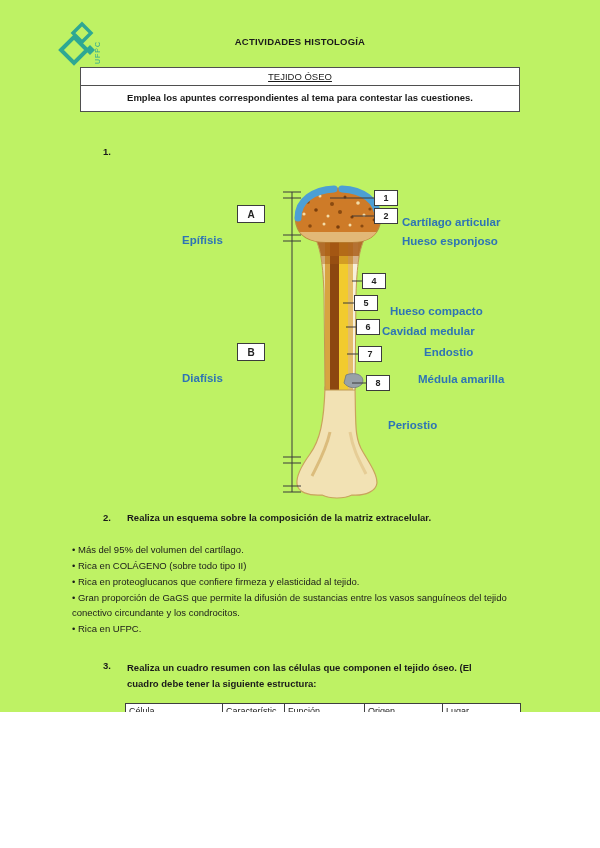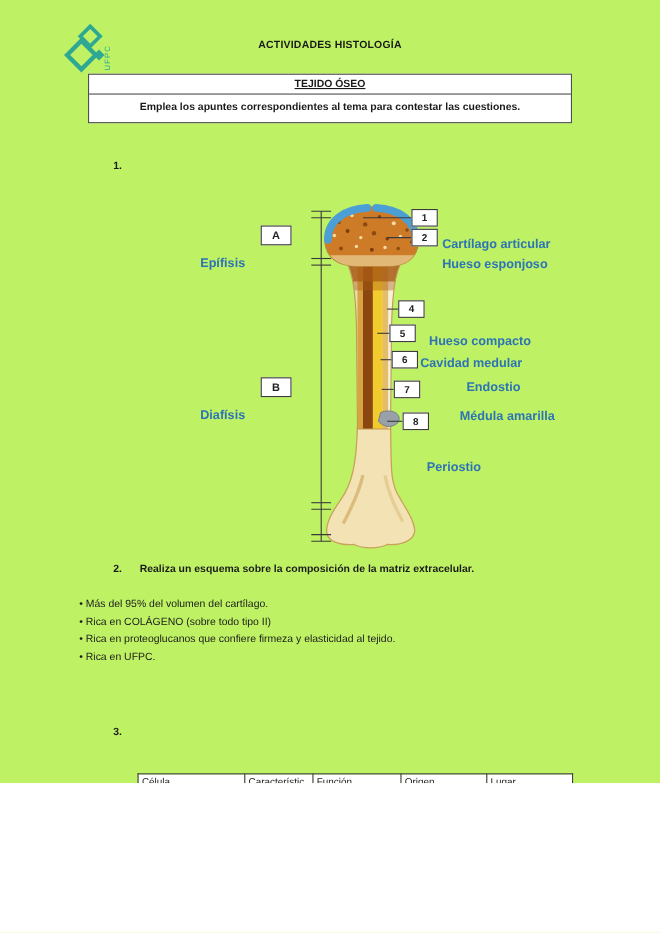--- a/index.html
+++ b/index.html
@@ -14,21 +14,21 @@
   .header-title {
     position:absolute; top:36px; left:0; width:100%;
     text-align:center; font-size:9.5px; font-weight:bold; letter-spacing:.2px;
   }
   
   .intro-box {
     position:absolute; left:80px; top:67px; width:440px;
     border:1px solid #4f4f4f; background:#fff;
   }
   .intro-title {
-    text-align:center; font-size:9.5px; font-weight:bold;
+    text-align:center; font-size:9.5px; font-weight:normal;
     text-decoration:underline; padding:3px 0 3px; border-bottom:1px solid #4f4f4f;
   }
   .intro-instruction { text-align:center; font-size:9.5px; font-weight:bold; padding:6px 8px 8px; }
   
   .q { position:absolute; display:flex; font-size:9.5px; font-weight:bold; }
   .q .qnum { width:24px; flex:0 0 24px; }
   .q1 { left:103px; top:146px; width:430px; }
   .q2 { left:103px; top:512px; width:430px; }
   .q3 { left:103px; top:660px; width:400px; }
   .q3 .qtext div { line-height:15.5px; }
@@ -192,25 +192,30 @@
 
   <div class="q q2">
     <div class="qnum">2.</div>
     <div class="qtext">Realiza un esquema sobre la composición de la matriz extracelular.</div>
   </div>
 
   <div class="bullets">
     <div class="bullet">• Más del 95% del volumen del cartílago.</div>
     <div class="bullet">• Rica en COLÁGENO (sobre todo tipo II)</div>
     <div class="bullet">• Rica en proteoglucanos que confiere firmeza y elasticidad al tejido.</div>
+    <div class="bullet">• Gran proporción de GaGS que permite la difusión de sustancias entre los vasos sanguíneos del tejido conectivo circundante y los condrocitos.</div>
     <div class="bullet">• Rica en UFPC.</div>
   </div>
 
   <div class="q q3">
     <div class="qnum">3.</div>
+    <div class="qtext">
+      <div>Realiza un cuadro resumen con las células que componen el tejido óseo. (El</div>
+      <div>cuadro debe tener la siguiente estructura:</div>
+    </div>
   </div>
 
   <table class="sum-table">
     <tbody>
         <tr>
       <td class="c0">Célula</td>
       <td class="c1">Características</td>
       <td class="c2">Función</td>
       <td class="c3">Origen</td>
       <td class="c4">Lugar</td>

